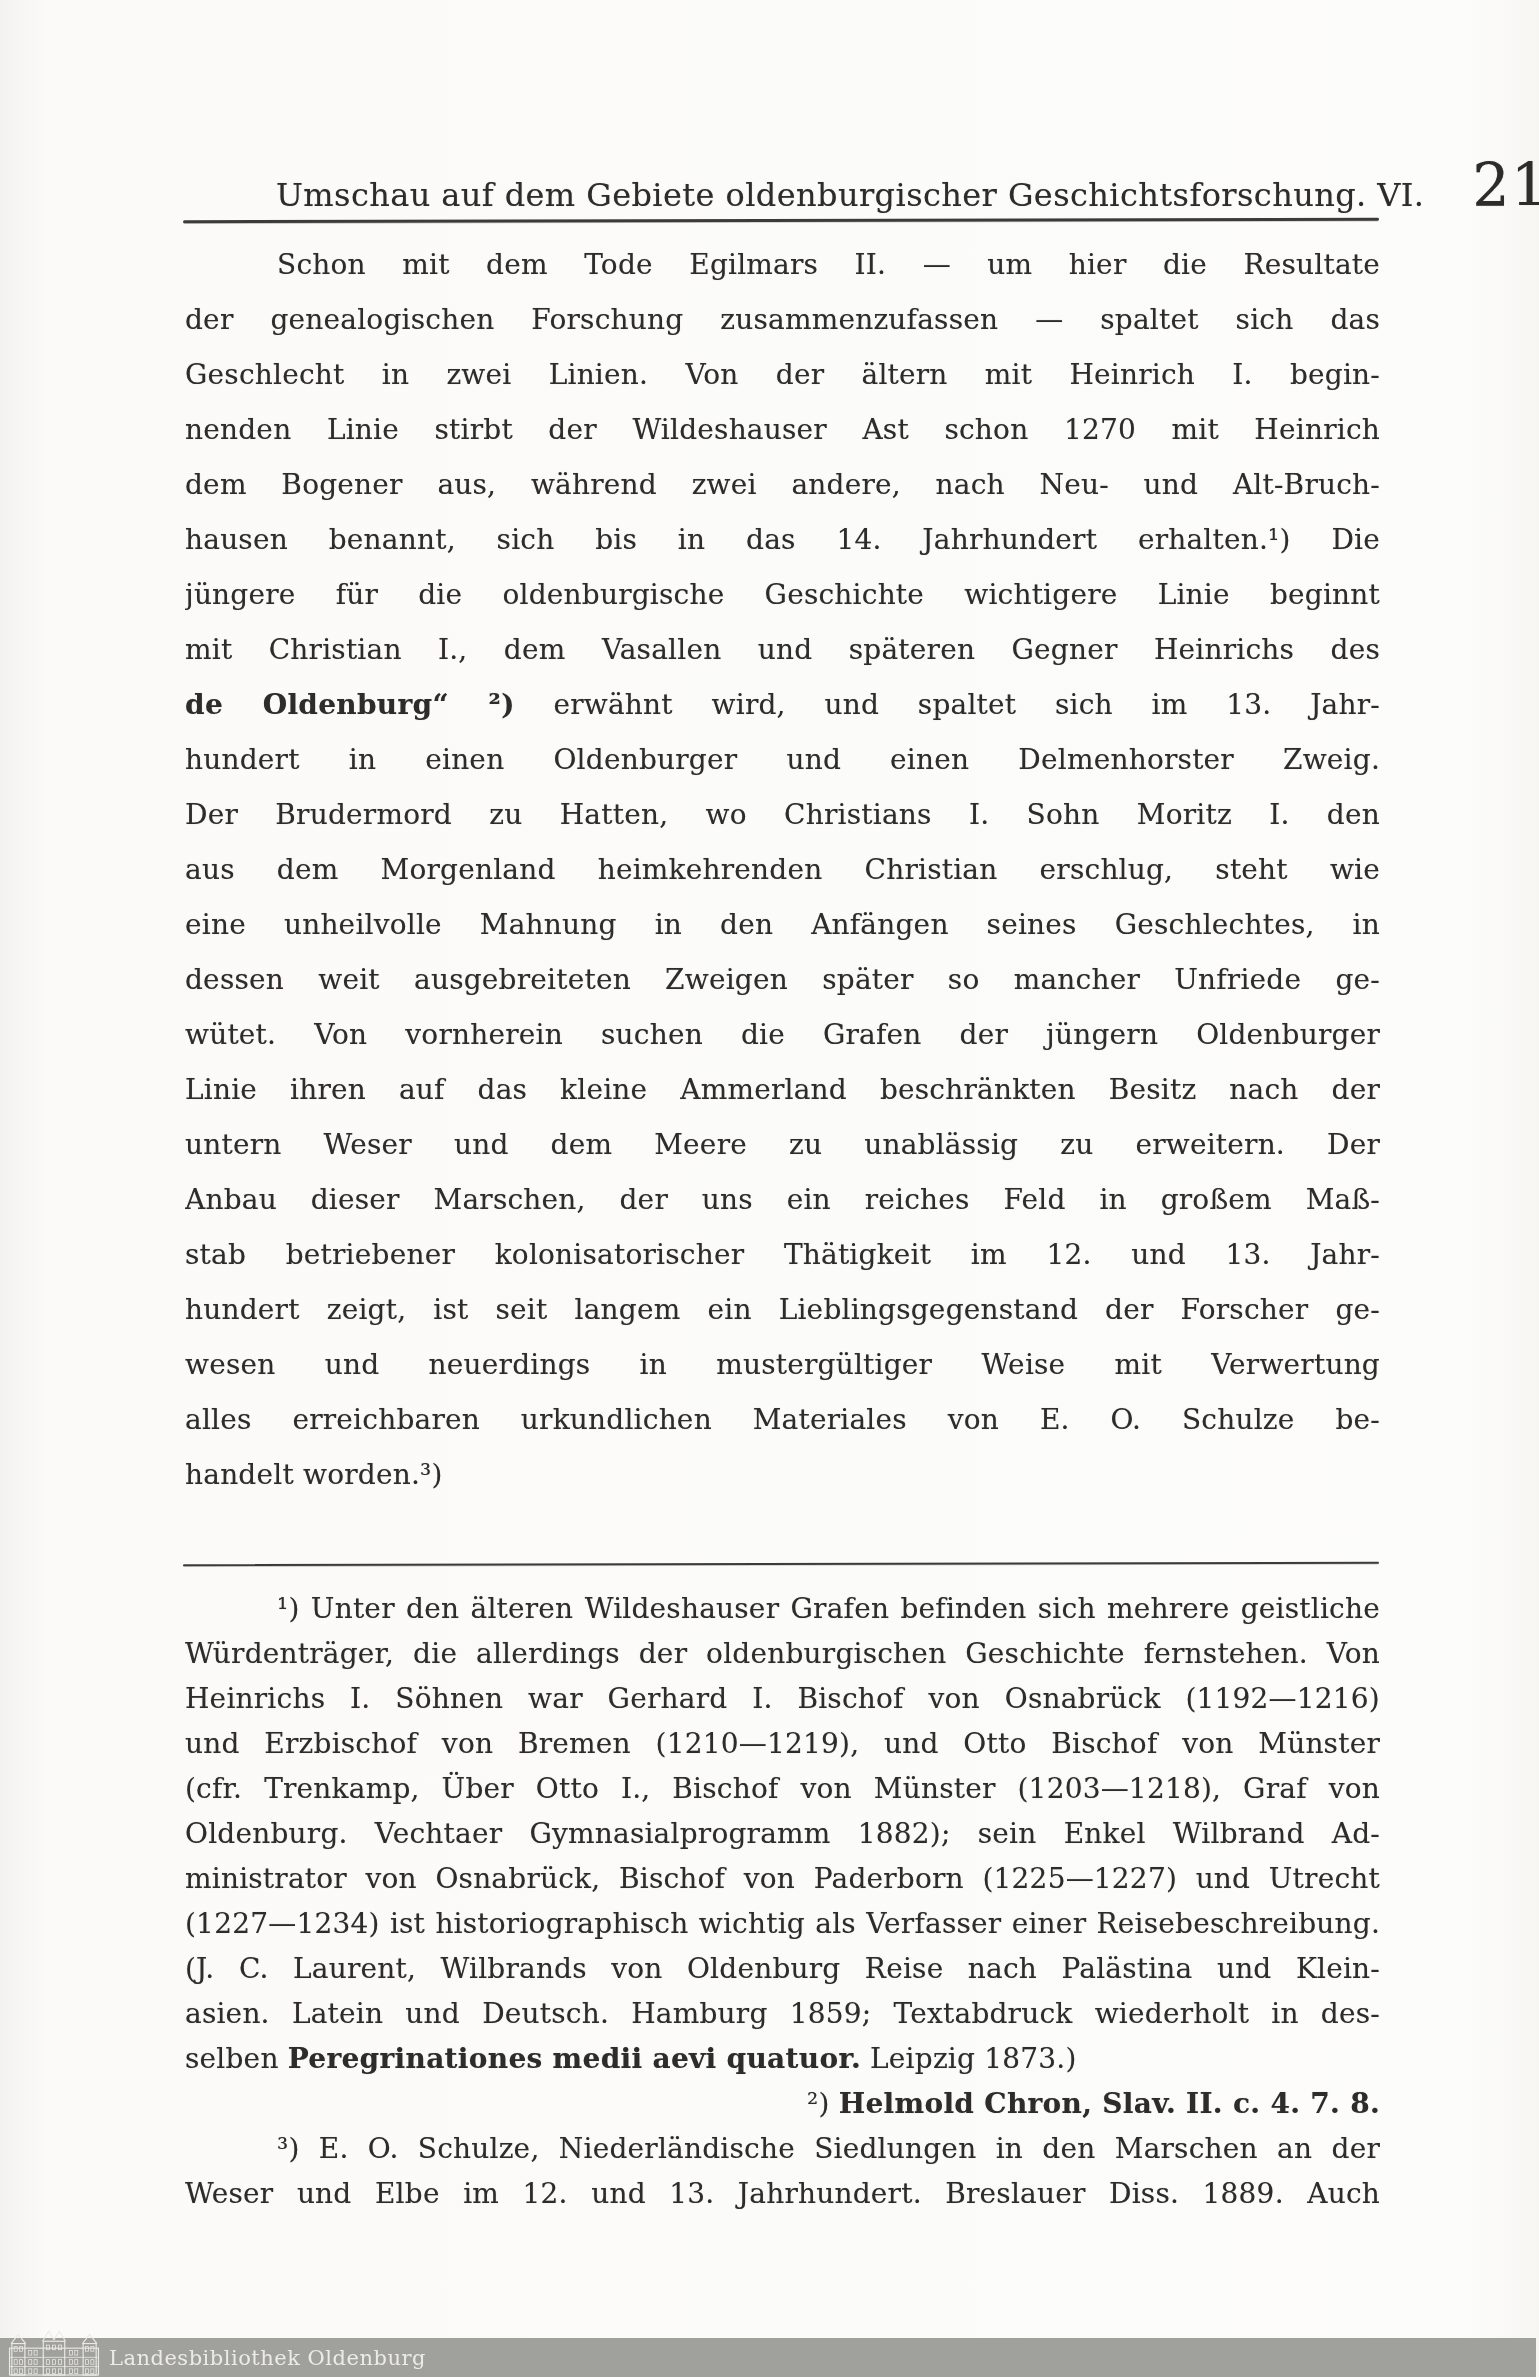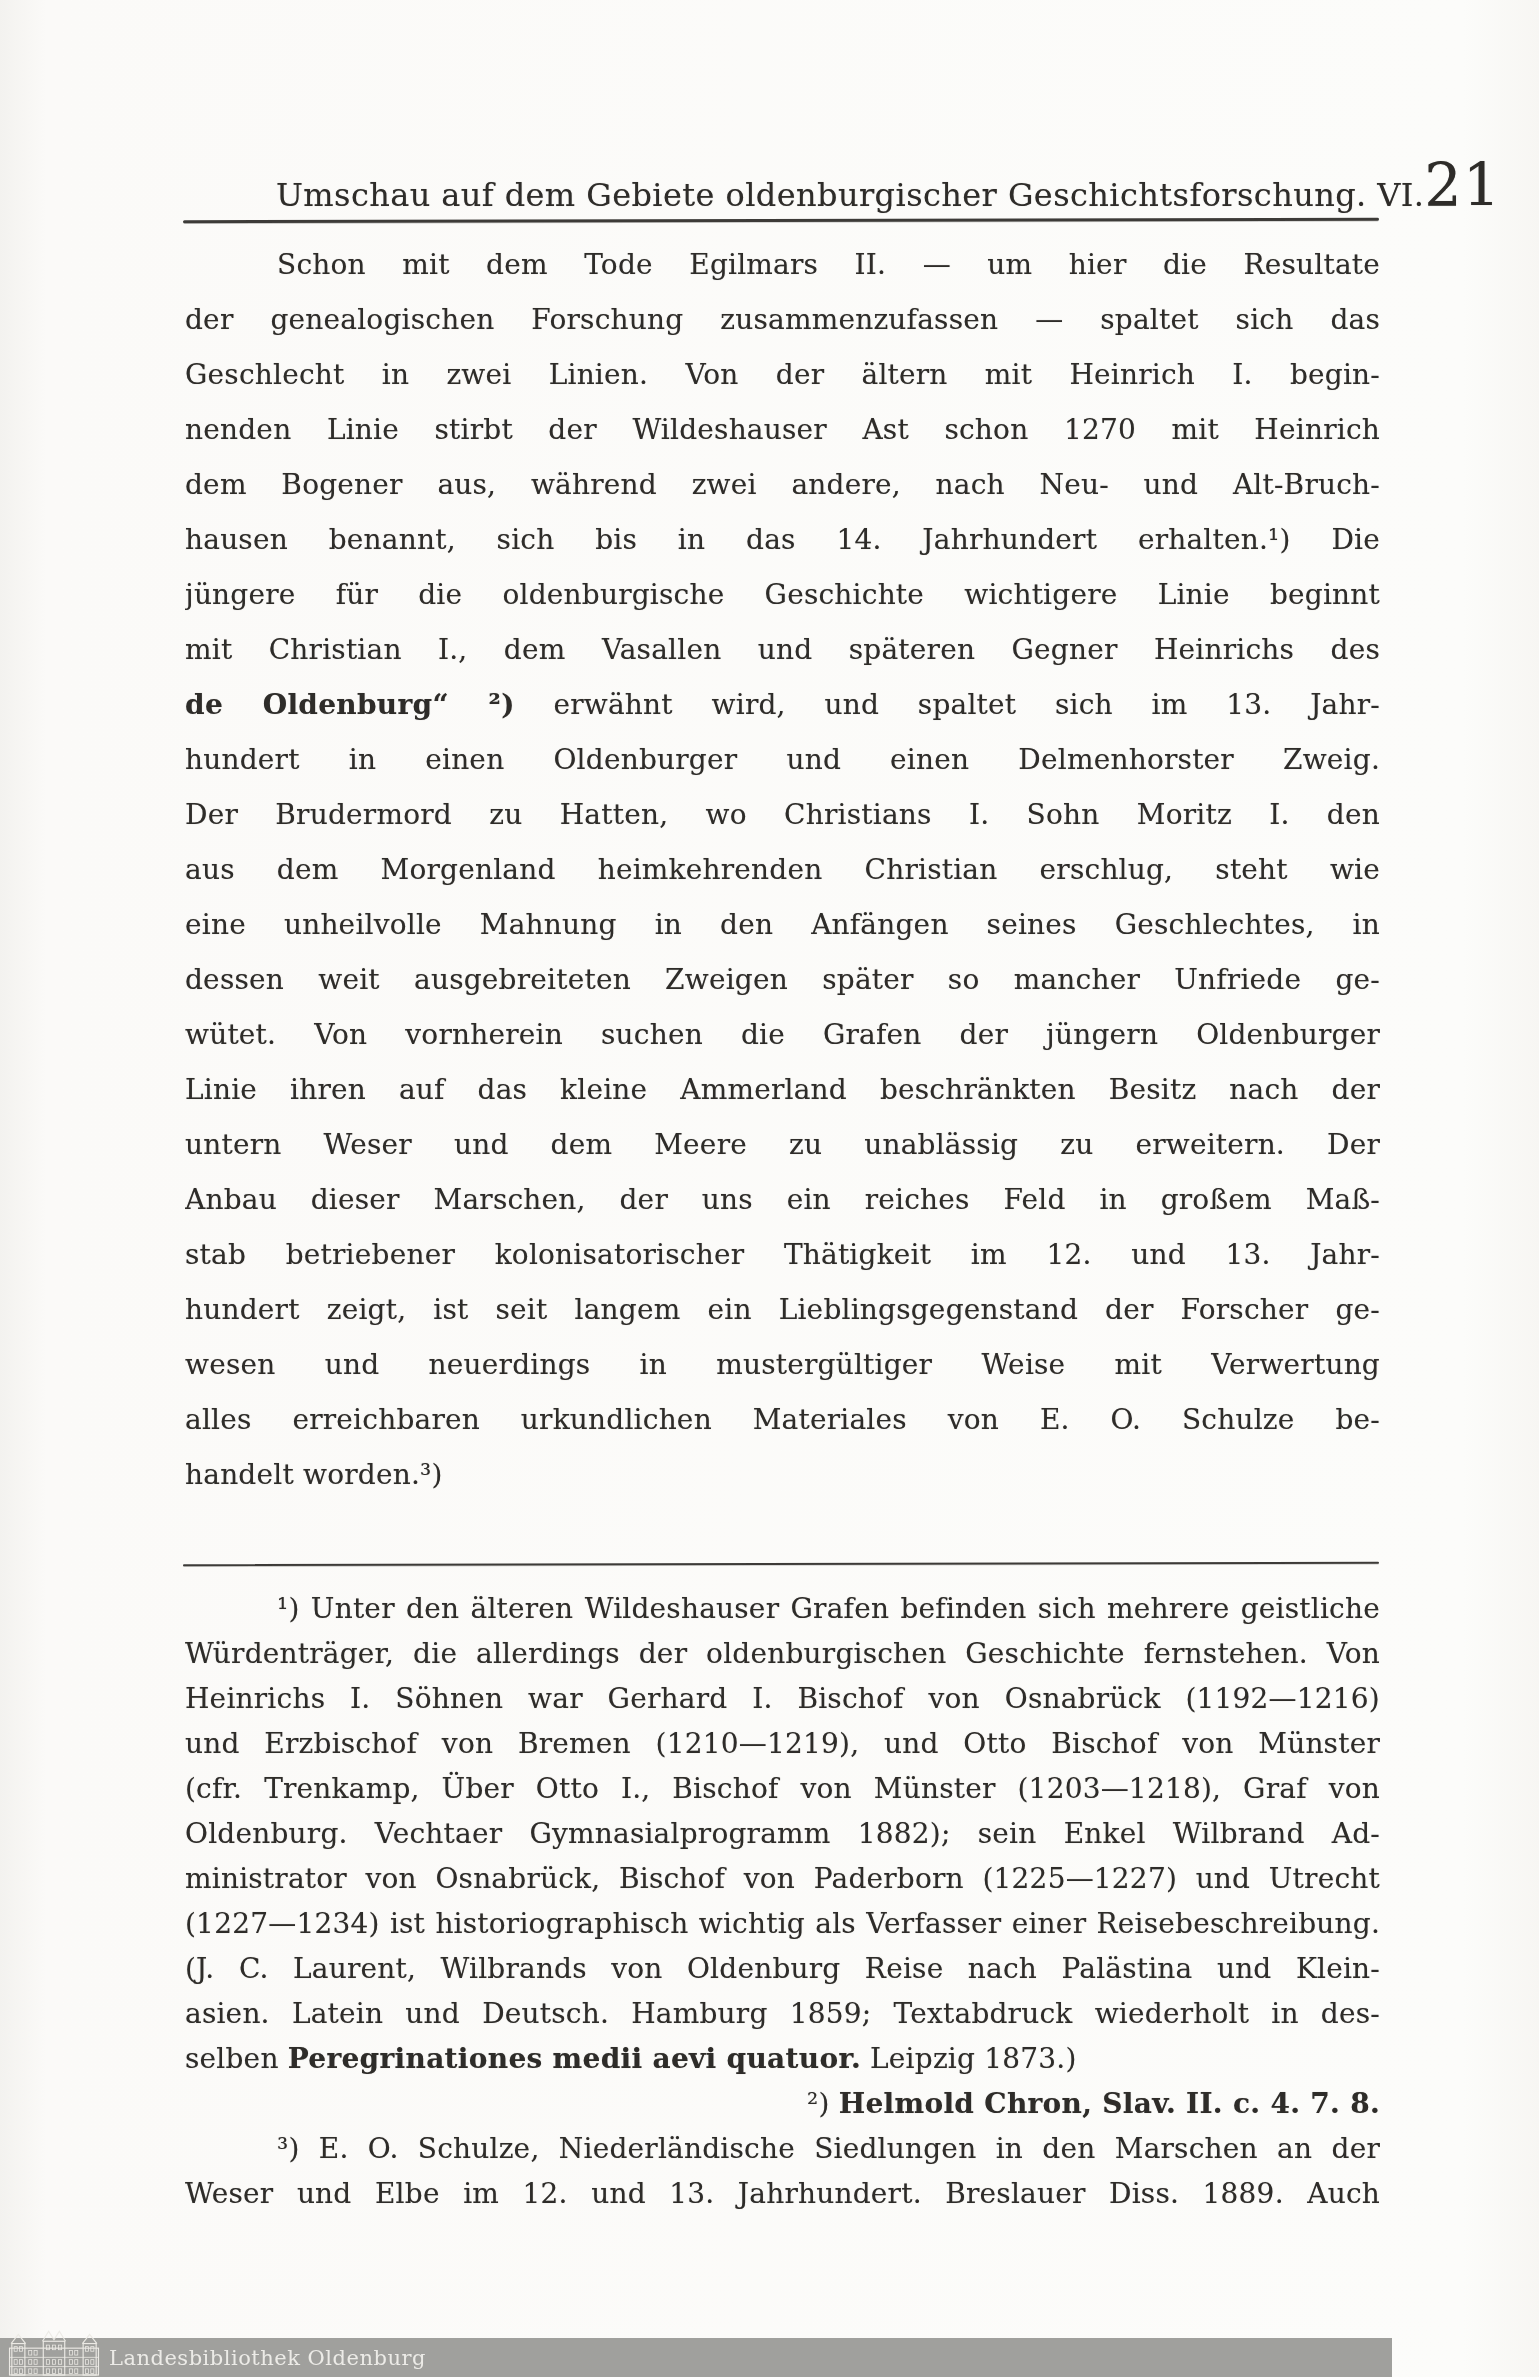--- a/index.html
+++ b/index.html
@@ -4,21 +4,21 @@
 <style>
   html,body{margin:0;padding:0;background:#e9e9e7;}
   .page{
     position:relative;
     width:1540px;height:2377px;
     background:linear-gradient(90deg,#f3f2ef 0px,#fbfaf8 46px,#fcfcfa 1463px,#f7f6f3 1540px);
     font-family:"DejaVu Serif","Liberation Serif",serif;
     color:#2e2c29;
     overflow:hidden;
   }
-  .scan-ink{text-shadow:0 0 0.8px rgba(40,38,35,.38);}
+  .scan-ink{text-shadow:0 0 0.8px rgba(40,38,35,.38);gap:48px;}
   
   .header-row{
     position:absolute;left:185px;top:151px;width:1195px;
     display:flex;align-items:baseline;
   }
   .running-title{
     margin-left:91px;
     font-size:32px;letter-spacing:0.4px;font-weight:500;white-space:nowrap;
   }
   .page-number{
@@ -46,21 +46,21 @@
   }
   .footnote-block .tline{
     font-size:28px;line-height:45px;height:45px;
     letter-spacing:0.2px;overflow:hidden;
   }
   .tline.just{text-align:justify;text-align-last:justify;}
   .tline.ind{text-indent:92px;text-align:right;}
   .antiqua-bold{font-weight:bold;letter-spacing:0.3px;}
   
   .footer-strip{
-    position:absolute;left:0;bottom:0;width:1392px;height:39px;
+    position:absolute;left:0;bottom:0;width:1536px;height:39px;
     background:#a0a09d;
   }
   .footer-logo{
     position:absolute;left:7.7px;bottom:1.5px;width:92px;height:48px;
   }
   .footer-label{
     position:absolute;left:109px;top:0;height:39px;line-height:41px;
     font-size:21px;color:#ecebe7;letter-spacing:0.5px;white-space:nowrap;
   }
 </style>

